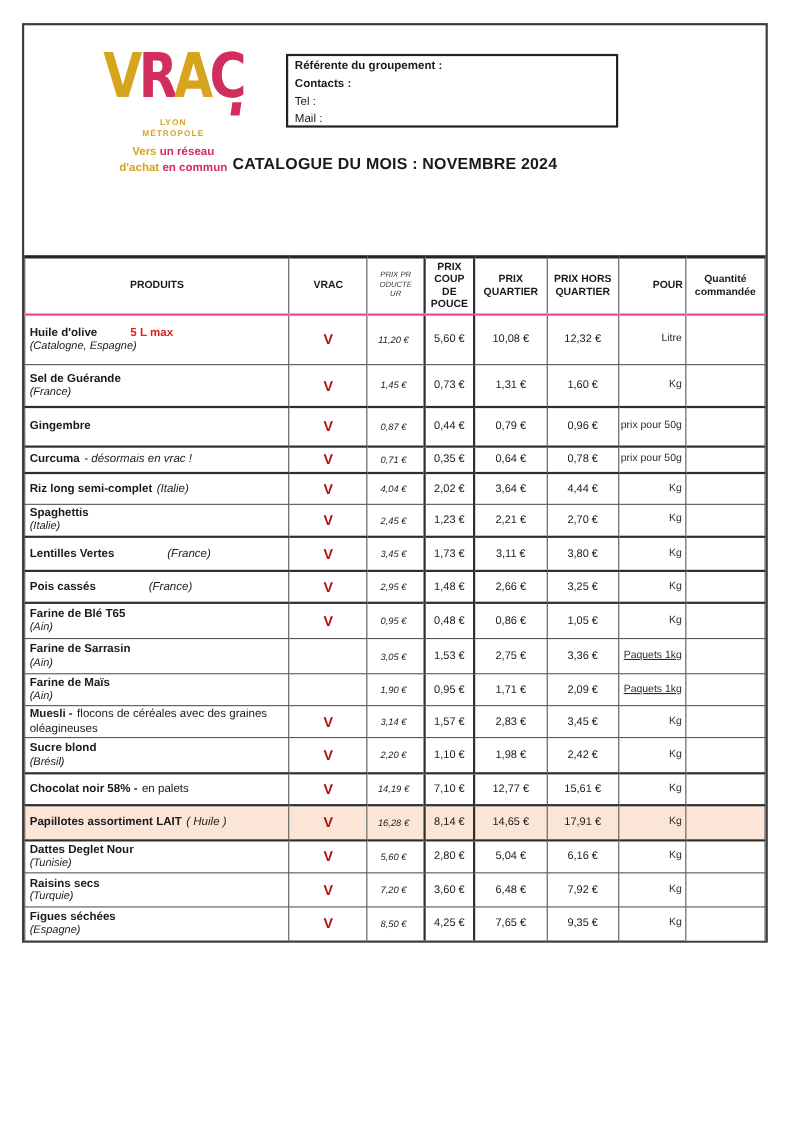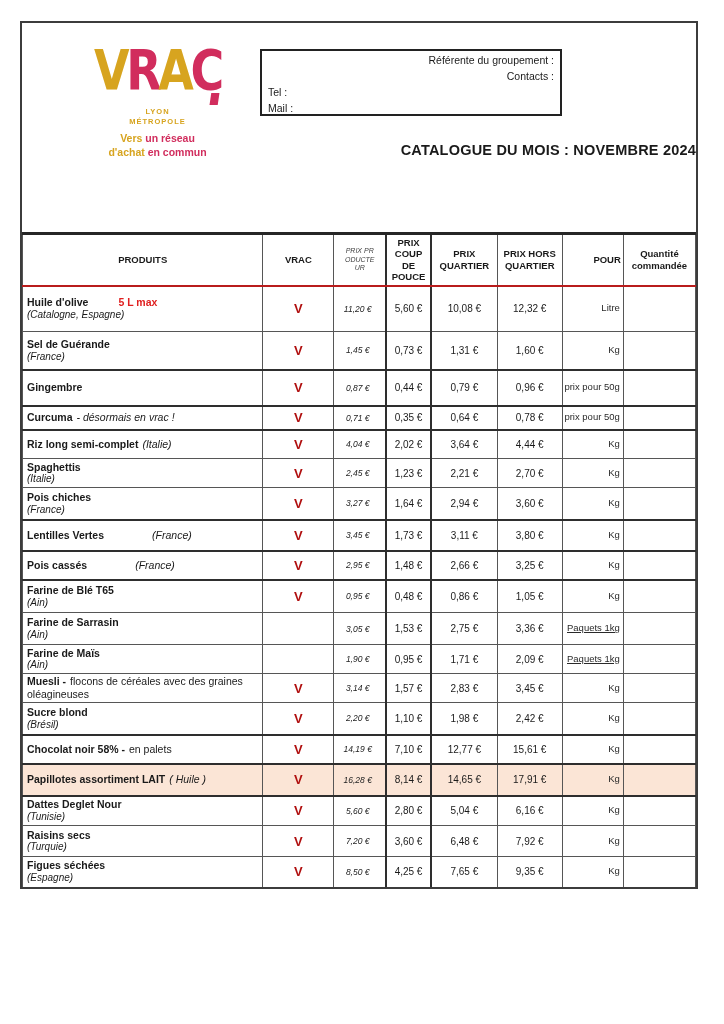--- a/index.html
+++ b/index.html
@@ -19,32 +19,32 @@
   .lg { color:var(--logo-gold,#d7a41f); }
   .lp { color:var(--logo-pink,#d12d5d); }
   .cedilla { position:absolute; right:3px; bottom:-9px; width:10px; height:12px;
              background:var(--logo-pink,#d12d5d); transform:skewX(-10deg); }
   .logo-city { margin-top:11px; color:var(--logo-gold,#d7a41f); font-weight:700; font-size:7.5px;
                letter-spacing:1px; line-height:1.35; }
   .logo-tagline { margin-top:5px; font-weight:700; font-size:10.5px; line-height:1.25; }
 
   .contact-box { position:absolute; left:238px; top:26px; width:302px; height:67px;
                  border:2px solid #222; padding:1px 6px; font-size:10.5px; line-height:16px; }
-  .cb-bold { font-weight:400;text-align:right; }
-
-  .doc-title { position:absolute; top:119px; left:0; width:100%; text-align:right;
+  .cb-bold { font-weight:700; }
+
+  .doc-title { position:absolute; top:119px; left:0; width:100%; text-align:center;
                font-weight:700; font-size:14.5px; letter-spacing:0.2px; }
 
   
   table { width:100%; border-collapse:collapse; table-layout:fixed; }
   th, td { border:1px solid #565656; overflow:hidden; }
 
   thead tr { height:52px; }
   th { font-weight:700; font-size:9.5px; text-align:center; vertical-align:middle; line-height:1.2; background:#fff; }
-  thead th { border-top:3px solid #262626; border-bottom:2px solid #b91c1c;margin-left:16px; }
+  thead th { border-top:3px solid #262626; border-bottom:2px solid #ec4899;margin-left:16px; }
   th.h-pprod { font-style:italic; font-weight:400; font-size:7px; color:#3c3c3c;
                word-break:break-all; padding:0 9px; }
   th.h-pour { text-align:right; padding-right:2px; }
 
   td { vertical-align:middle; }
   .c-prod { padding:0 4px; font-size:10.5px; line-height:1.2; text-align:left; }
   .pname { font-weight:700; }
   .sfx { margin-left:4px; font-weight:400; }
   .sfx-red { color:var(--note-red,#e02020); font-weight:700; margin-left:30px; }
   .sfx-italic { font-style:italic; }
@@ -186,30 +186,20 @@
           <tr class="rh5">
             <td class="c-prod"><span class="pname">Spaghettis</span><div class="origin">(Italie)</div></td>
             <td class="c-vrac">V</td>
             <td class="c-pprod">2,45 €</td>
             <td class="c-coup">1,23 €</td>
             <td class="c-quart">2,21 €</td>
             <td class="c-hors">2,70 €</td>
             <td class="c-pour">Kg</td>
             <td class="c-qty"></td>
           </tr>
-          <tr class="rh7">
-            <td class="c-prod"><span class="pname">Pois chiches</span><div class="origin">(France)</div></td>
-            <td class="c-vrac">V</td>
-            <td class="c-pprod">3,27 €</td>
-            <td class="c-coup">1,64 €</td>
-            <td class="c-quart">2,94 €</td>
-            <td class="c-hors">3,60 €</td>
-            <td class="c-pour">Kg</td>
-            <td class="c-qty"></td>
-          </tr>
           <tr class="rh8 thick-top">
             <td class="c-prod"><span class="pname">Lentilles Vertes</span><span class="sfx sfx-italic-tab">(France)</span></td>
             <td class="c-vrac">V</td>
             <td class="c-pprod">3,45 €</td>
             <td class="c-coup">1,73 €</td>
             <td class="c-quart">3,11 €</td>
             <td class="c-hors">3,80 €</td>
             <td class="c-pour">Kg</td>
             <td class="c-qty"></td>
           </tr>

